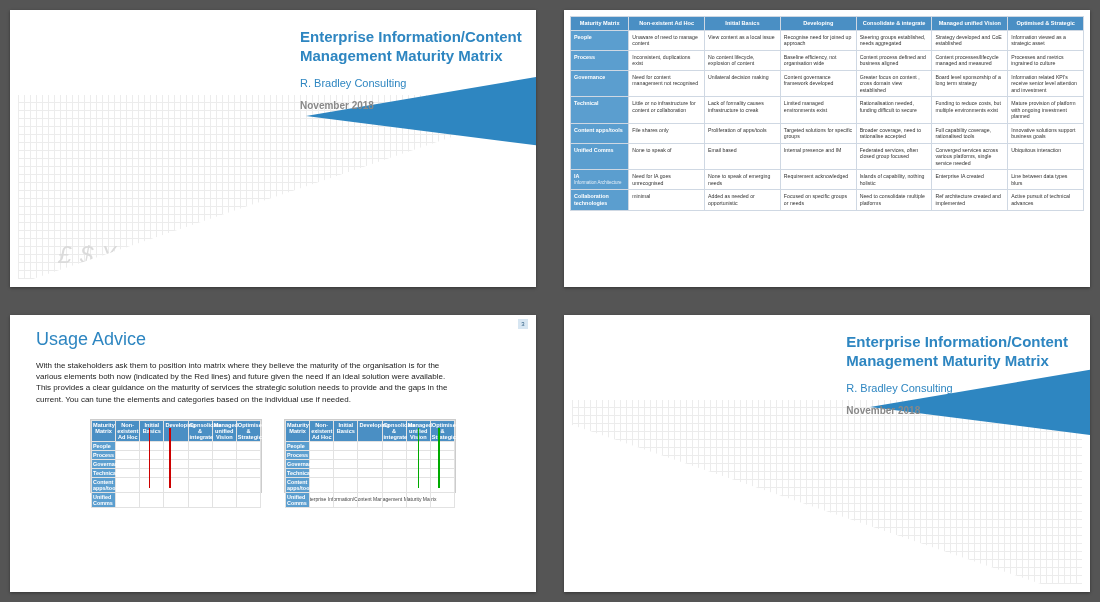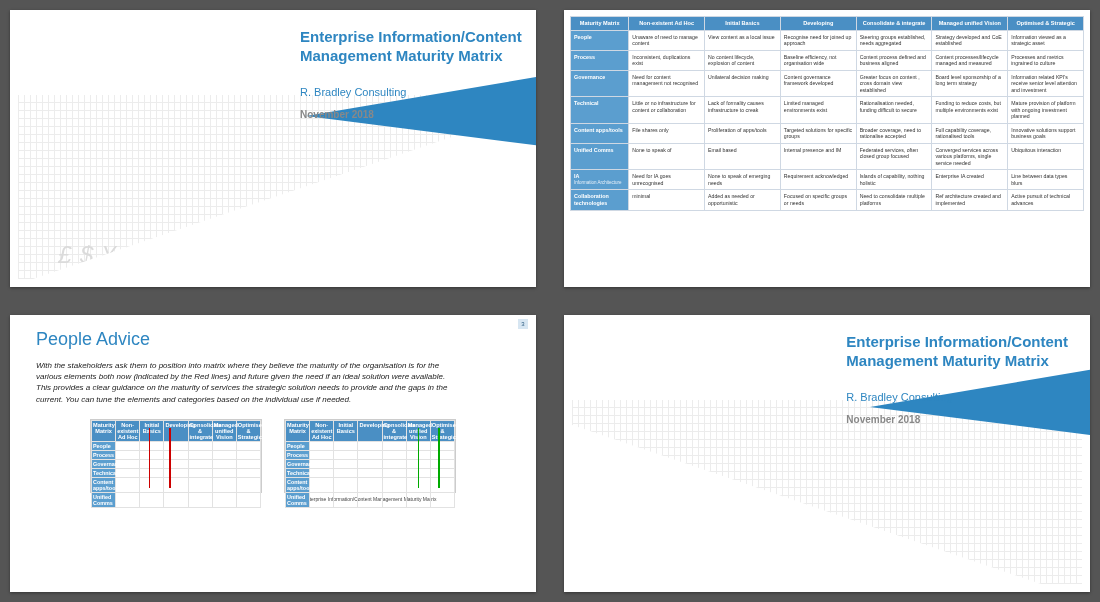--- a/index.html
+++ b/index.html
@@ -8,40 +8,40 @@
  --blue:#2e86c1;
  --hdr:#4a8fc4;
  --side:#5b9ecf;
  --line:#bbb;
  --txt:#333;
 }
 body{margin:0;background:var(--bg);font-family:Segoe UI,Arial,sans-serif;color:var(--txt);}
 .wrap{width:1100px;height:602px;display:grid;grid-template-columns:1fr 1fr;grid-template-rows:1fr 1fr;gap:28px;padding:10px;box-sizing:border-box;}
 .slide{background:var(--slide);position:relative;overflow:hidden;box-shadow:0 1px 3px rgba(0,0,0,.4);}
 .heroTitle{position:absolute;top:18px;left:290px;font-size:15px;font-weight:600;color:var(--blue);line-height:1.25;}
-.heroSub{color:var(--blue);font-size:11px;margin-top:20px;font-weight:500;}
+.heroSub{color:var(--blue);font-size:11px;margin-top:11px;font-weight:500;}
 .heroDate{color:#888;font-size:10px;margin-top:10px;}
 .triBlue{position:absolute;top:62px;right:-30px;width:260px;height:110px;background:var(--blue);clip-path:polygon(0 40%,100% 0,100% 70%);}
 .triWhite{position:absolute;bottom:-10px;left:-30px;width:560px;height:190px;background:var(--slide);clip-path:polygon(0 100%,100% 100%,100% 0);}
 .sketch{position:absolute;top:85px;left:8px;right:8px;bottom:8px;background:
  repeating-linear-gradient(90deg,#dcdcdc 0 1px,transparent 1px 6px),
  repeating-linear-gradient(0deg,#dcdcdc 0 1px,transparent 1px 8px);
  filter:grayscale(1) opacity(.55);}
 .sketch:before{content:"£ $ ¥ ƒ  Information";position:absolute;bottom:10px;left:40px;font-size:24px;color:#bdbdbd;font-style:italic;letter-spacing:1px;}
 .hero2 .heroTitle{left:auto;right:22px;top:18px;text-align:left;}
 .hero2 .triBlue{top:48px;right:-40px;}
 .tblWrap{position:absolute;inset:6px;font-size:5.2px;line-height:1.25;}
 table{border-collapse:collapse;width:100%;table-layout:fixed;}
 th,td{border:1px solid #cfd8e3;padding:3px 3px;vertical-align:top;}
 thead th{background:var(--hdr);color:#fff;font-weight:600;font-size:5.6px;}
 tbody th{background:var(--side);color:#fff;font-weight:600;text-align:left;font-size:5.4px;}
 tbody th .subt{display:block;font-weight:400;font-size:4.5px;color:#e6f0f9;}
 .adv{padding:14px 26px;}
 .advTitle{color:var(--blue);font-size:18px;font-weight:500;margin-bottom:10px;}
-.advBody{font-size:8px;line-height:1.4;color:#222;max-width:420px;font-style:italic;}
+.advBody{font-size:8px;line-height:1.4;color:#222;max-width:420px;}
 .miniRow{display:flex;gap:22px;margin-top:14px;justify-content:center;}
 .mini{width:170px;height:72px;border:1px solid #ccc;position:relative;background:#fff;}
 .mini table{font-size:3px;}
 .mini th,.mini td{border:1px solid #e2e2e2;padding:1px;}
 .mini thead th{background:var(--hdr);}
 .mini tbody th{background:var(--side);}
 .miniCap{text-align:center;font-size:5px;color:#444;margin-top:3px;}
 .redLine,.greenLine{position:absolute;top:8px;bottom:4px;width:1.5px;}
 .redLine{background:#c00;}
 .greenLine{background:#0a0;}
@@ -152,21 +152,21 @@
               <td>Active pursuit of technical advances</td>
             </tr>
           </tbody>
      </table>
    </div>
  </div>
 
  <div class="slide">
    <div class="pgNum">3</div>
    <div class="adv">
-     <div class="advTitle">People Advice</div>
+     <div class="advTitle">Usage Advice</div>
      <div class="advBody">With the stakeholders ask them to position into matrix where they believe the maturity of the organisation is for the various elements both now (indicated by the Red lines) and future given the need if an ideal solution were available.  This provides a clear guidance on the maturity of services the strategic solution needs to provide and the gaps in the current. You can tune the elements and categories based on the individual use if needed.</div>
      <div class="miniRow">
        <div>
          <div class="mini">
               <table>
                 <thead>
                   <tr id="mini1h">
                     <th>Maturity Matrix</th>
                     <th>Non-existent Ad Hoc</th>
                     <th>Initial Basics</th>

